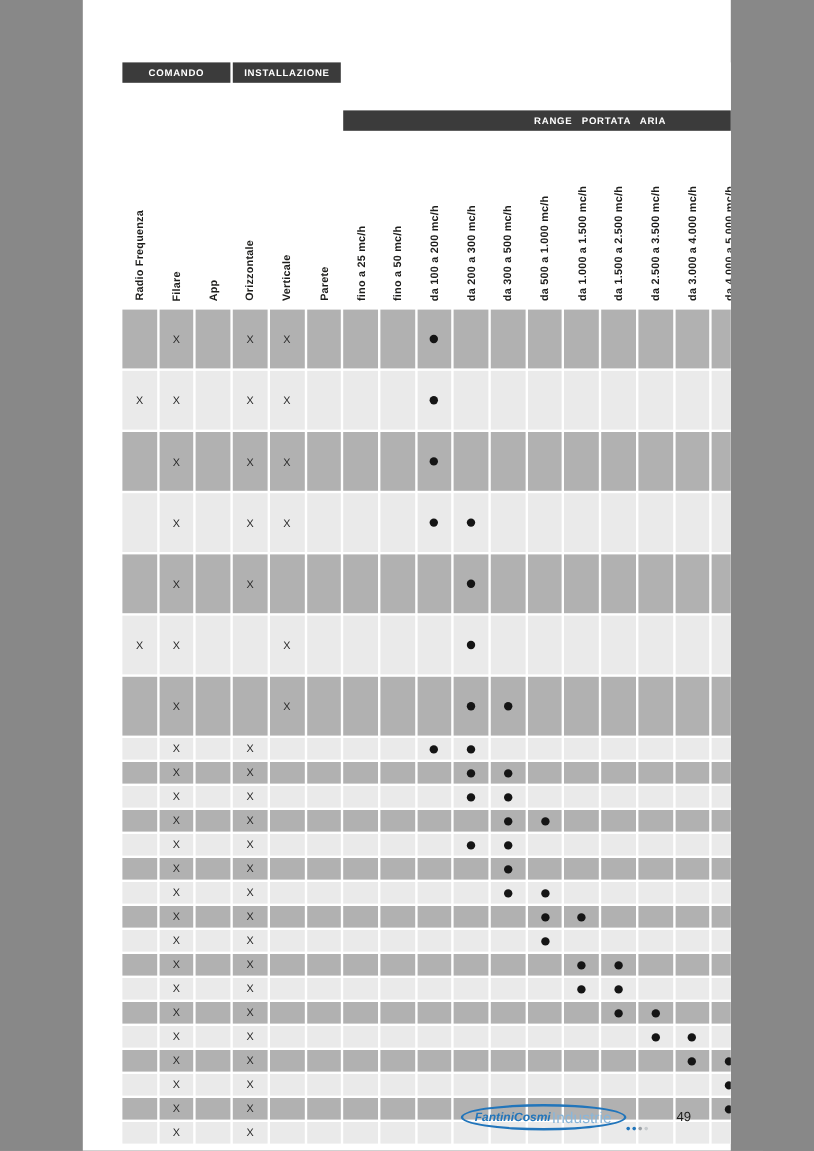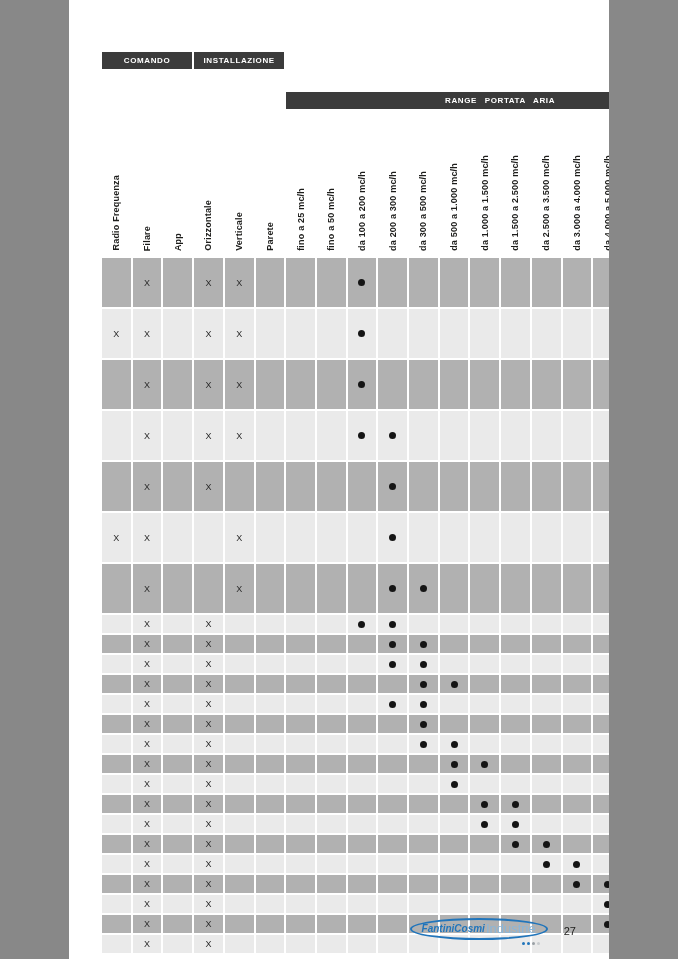--- a/index.html
+++ b/index.html
@@ -70,21 +70,21 @@
   }
   .footer {
     position: absolute;
     left: 33px; right: 33px;
     top: 914px; height: 34px;
     display: flex;
     align-items: center;
     justify-content: flex-end;
     gap: 16px;
   }
-  .logo { display: flex; flex-direction: column; align-items: flex-end; }
+  .logo { display: flex; flex-direction: row; align-items: flex-end; }
   .logo-oval {
     border: 2px solid #2175bb;
     border-radius: 50%;
     height: 18px;
     padding: 0 10px;
     display: flex;
     align-items: center;
     white-space: nowrap;
   }
   .logo-bold  { color: #2175bb; font-weight: bold; font-style: italic; font-size: 10px; }
@@ -736,16 +736,16 @@
         <span class="logo-bold">FantiniCosmi</span>
         <span class="logo-light">Industrie</span>
       </div>
       <div class="logo-dots" id="logo-dots">
           <span class="logo-dot" style="background: rgb(33, 117, 187);"></span>
           <span class="logo-dot" style="background: rgb(33, 117, 187);"></span>
           <span class="logo-dot" style="background: rgb(154, 160, 165);"></span>
           <span class="logo-dot" style="background: rgb(199, 203, 206);"></span>
         </div>
     </div>
-    <div class="page-number">27</div>
+    <div class="page-number">49</div>
   </div>
 
 </div>
 
 </body></html>

